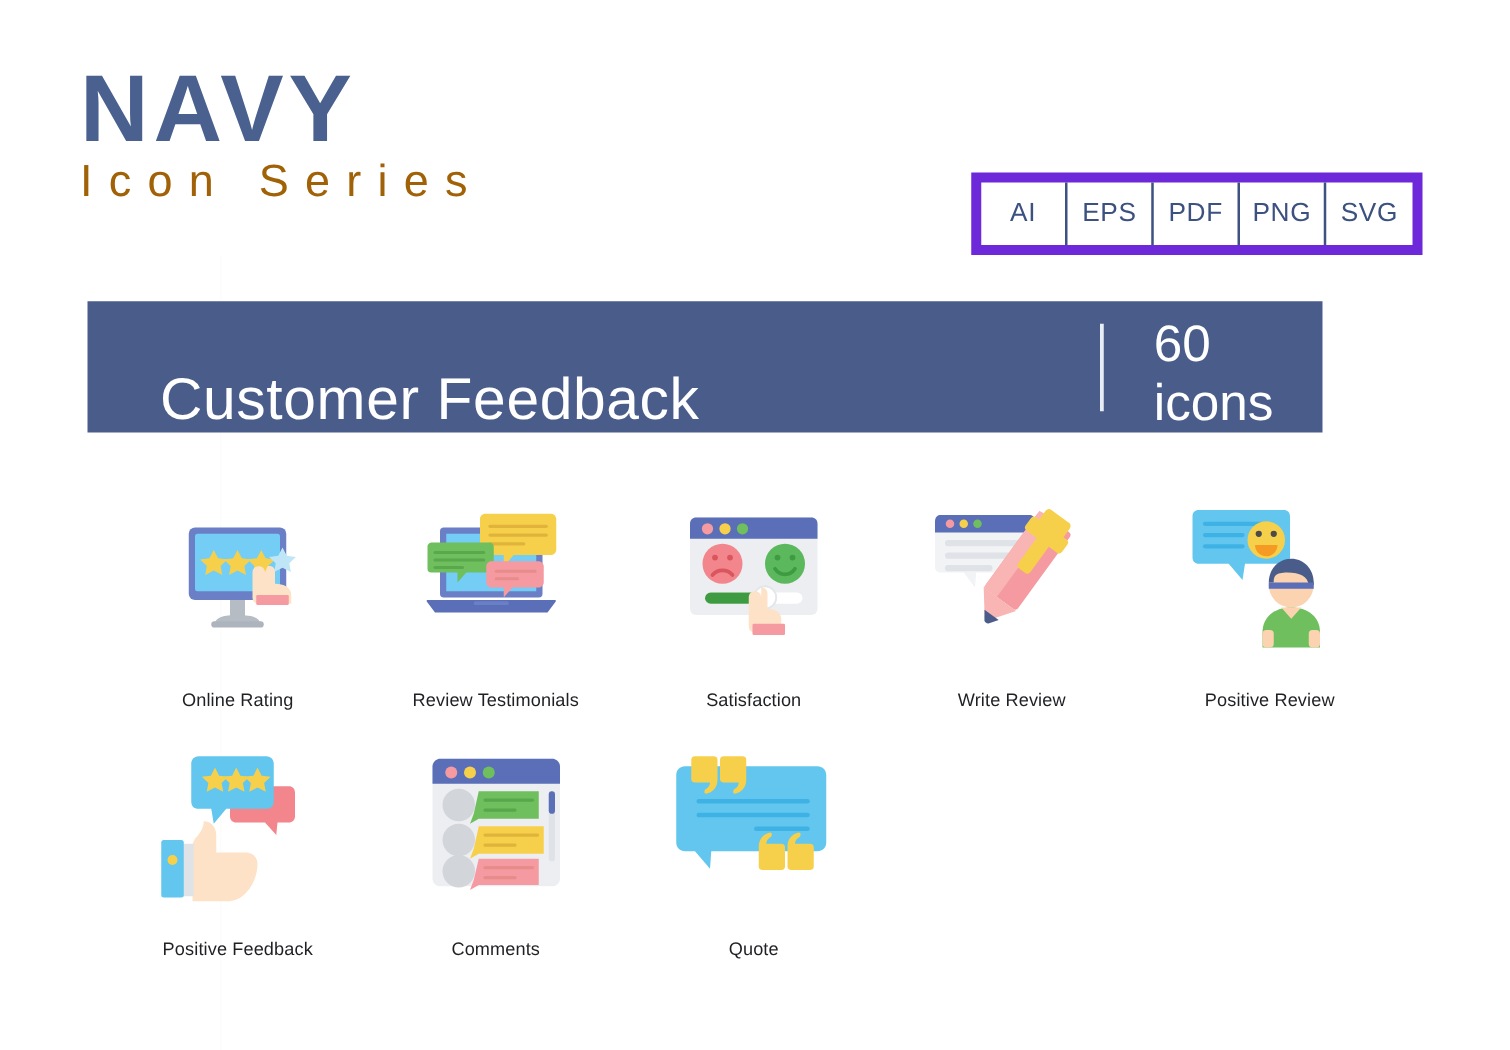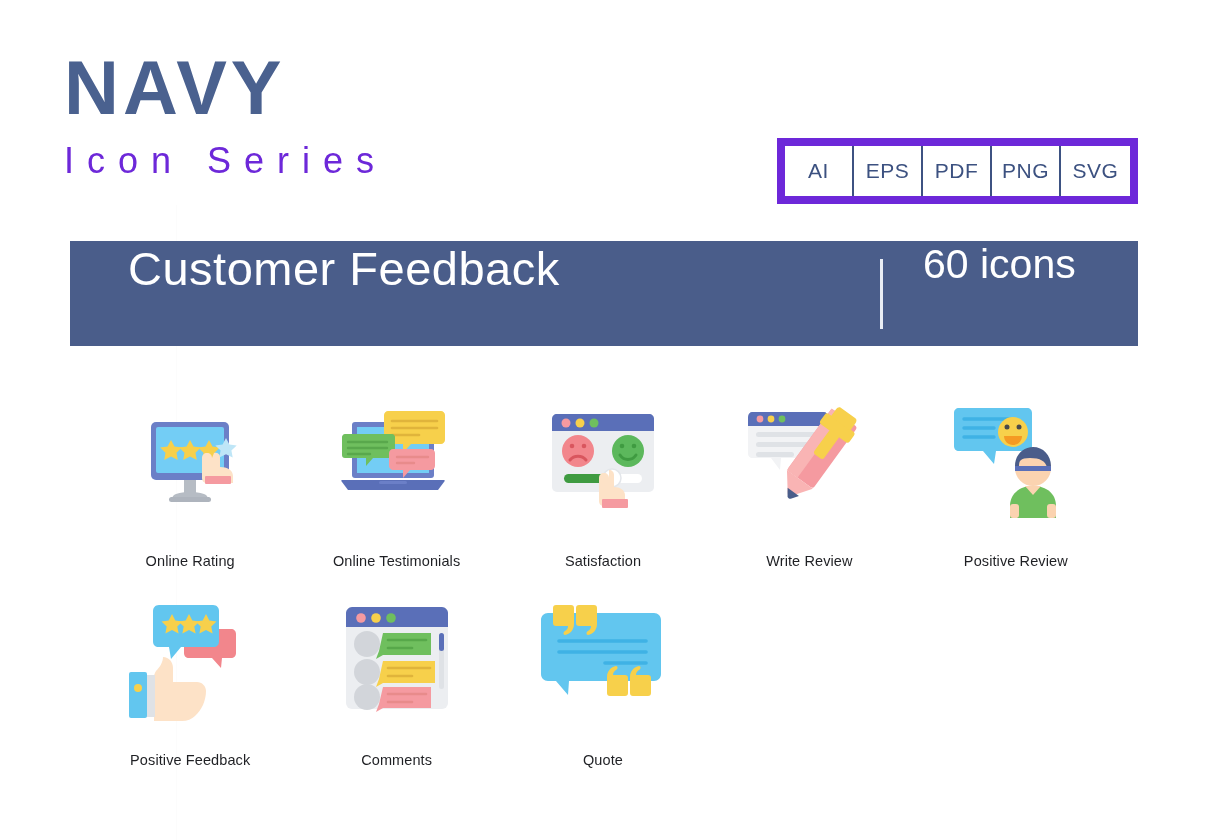--- a/index.html
+++ b/index.html
@@ -17,42 +17,41 @@
     background:#fcfcfc;
   }
 
   
   .brand { position:absolute; left:64px; top:52px; }
   .brand-title {
     font-size:76px; font-weight:bold; letter-spacing:4px;
     color:#4a618f; line-height:0.95;
   }
   .brand-sub {
-    margin-top:16px;
     font-size:36px; font-weight:400; letter-spacing:13px;
-    color:#6d28d9;
+    color:#a16207;
   }
 
   
   .formats {
     position:absolute; right:70px; top:138px;
     display:flex; border:8px solid #6d28d9; background:#fff;
   }
   .fmt {
     width:69px; height:50px;
     display:flex; align-items:center; justify-content:center;
     font-size:21px; color:#3c5180; letter-spacing:0.5px;
     border-right:2px solid #3d5282;
   }
   .fmt:last-child { border-right:none; }
 
   
   .banner {
-    position:absolute; left:70px; top:241px; width:1068px; height:105px;
-    background:#4a5d8a; display:flex; align-items:flex-start;
+    position:absolute; left:70px; top:241px; width:988px; height:105px;
+    background:#4a5d8a; display:flex; align-items:flex-end;
   }
   .banner-title {
     margin-left:58px; color:#ffffff; font-size:47px; font-weight:400;
     letter-spacing:0.5px;
   }
   .banner-div {
     position:absolute; left:810px; top:18px; width:3px; height:70px;
     background:#e9edf5;
   }
   .banner-count {
@@ -140,21 +139,21 @@
             <line x1="26" y1="48" x2="65" y2="48"></line>
             <line x1="26" y1="54" x2="48" y2="54"></line>
           </g>
           <path d="M71 49h38c2 0 4 2 4 4v13c0 2-2 4-4 4H88l-7 8v-8h-10c-2 0-4-2-4-4V53c0-2 2-4 4-4z" fill="#f59aa0"></path>
           <g stroke="#e88b8b" stroke-width="2.4" stroke-linecap="round">
             <line x1="75" y1="57" x2="106" y2="57"></line>
             <line x1="75" y1="63" x2="92" y2="63"></line>
           </g>
         </svg>
       </div>
-      <div class="cap">Online Testimonials</div>
+      <div class="cap">Review Testimonials</div>
     </div>
 
 
     <div class="cell">
       <div class="art">
         <svg viewBox="0 0 150 125">
           <rect x="24" y="14" width="102" height="78" rx="5" fill="#eceef1"></rect>
           <path d="M24 19c0-3 2-5 5-5h92c3 0 5 2 5 5v12H24z" fill="#5a6fb8"></path>
           <circle cx="38" cy="23" r="4.5" fill="#f59aa0"></circle>
           <circle cx="52" cy="23" r="4.5" fill="#f7d04b"></circle>

